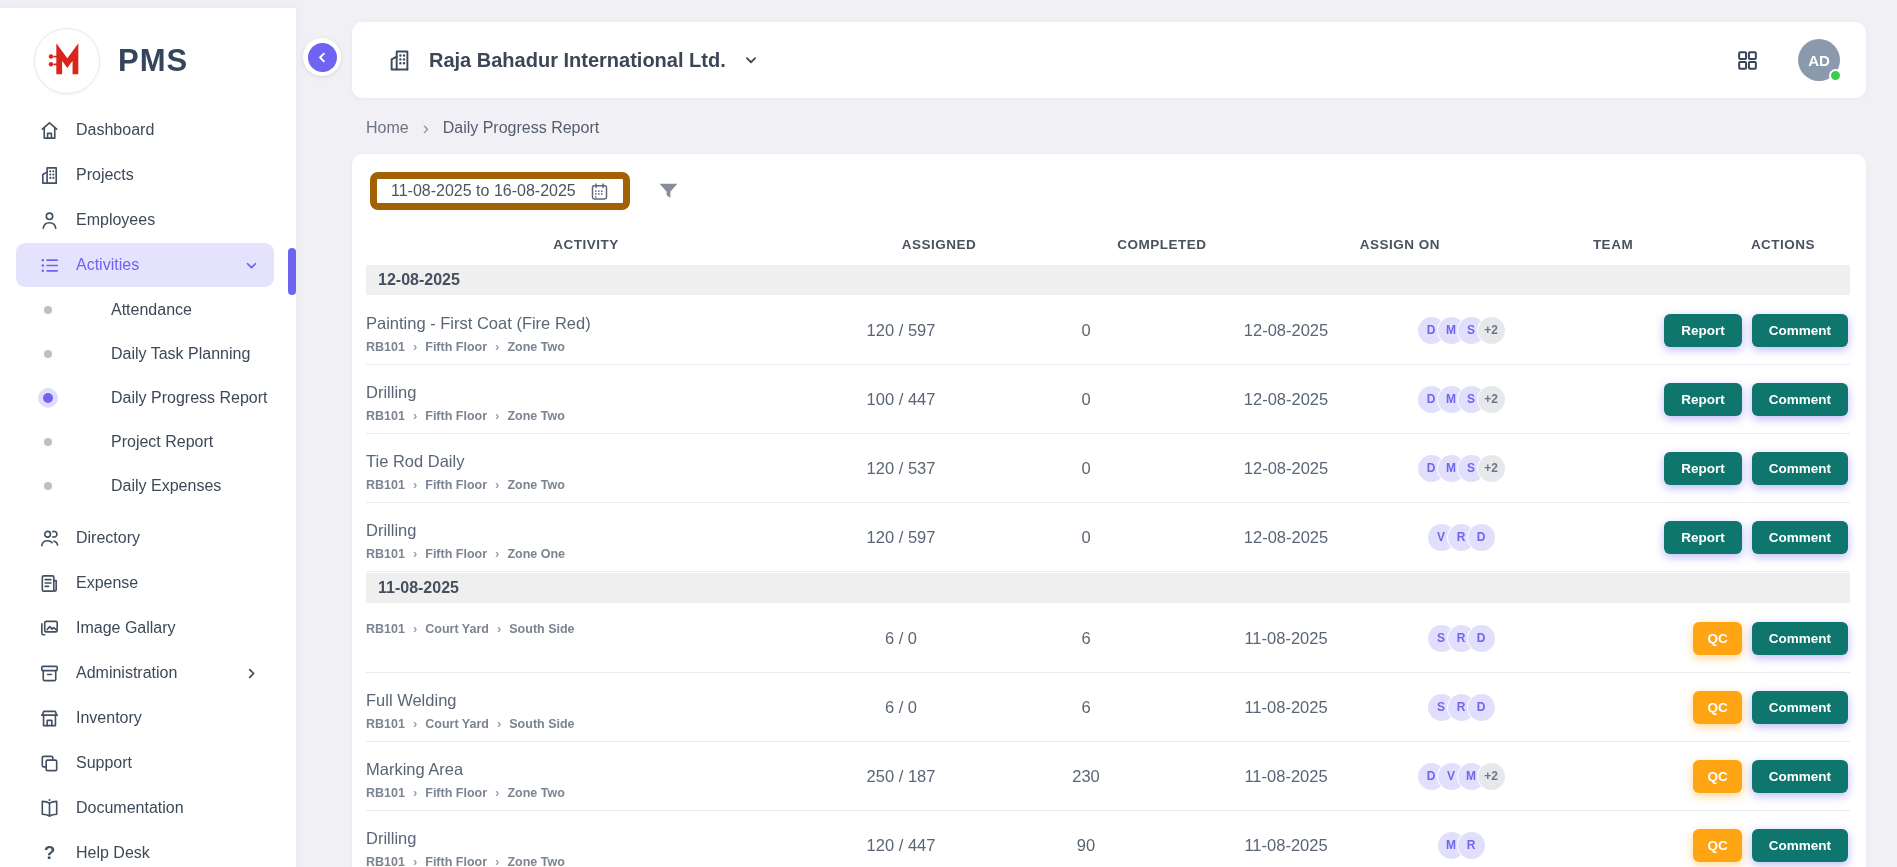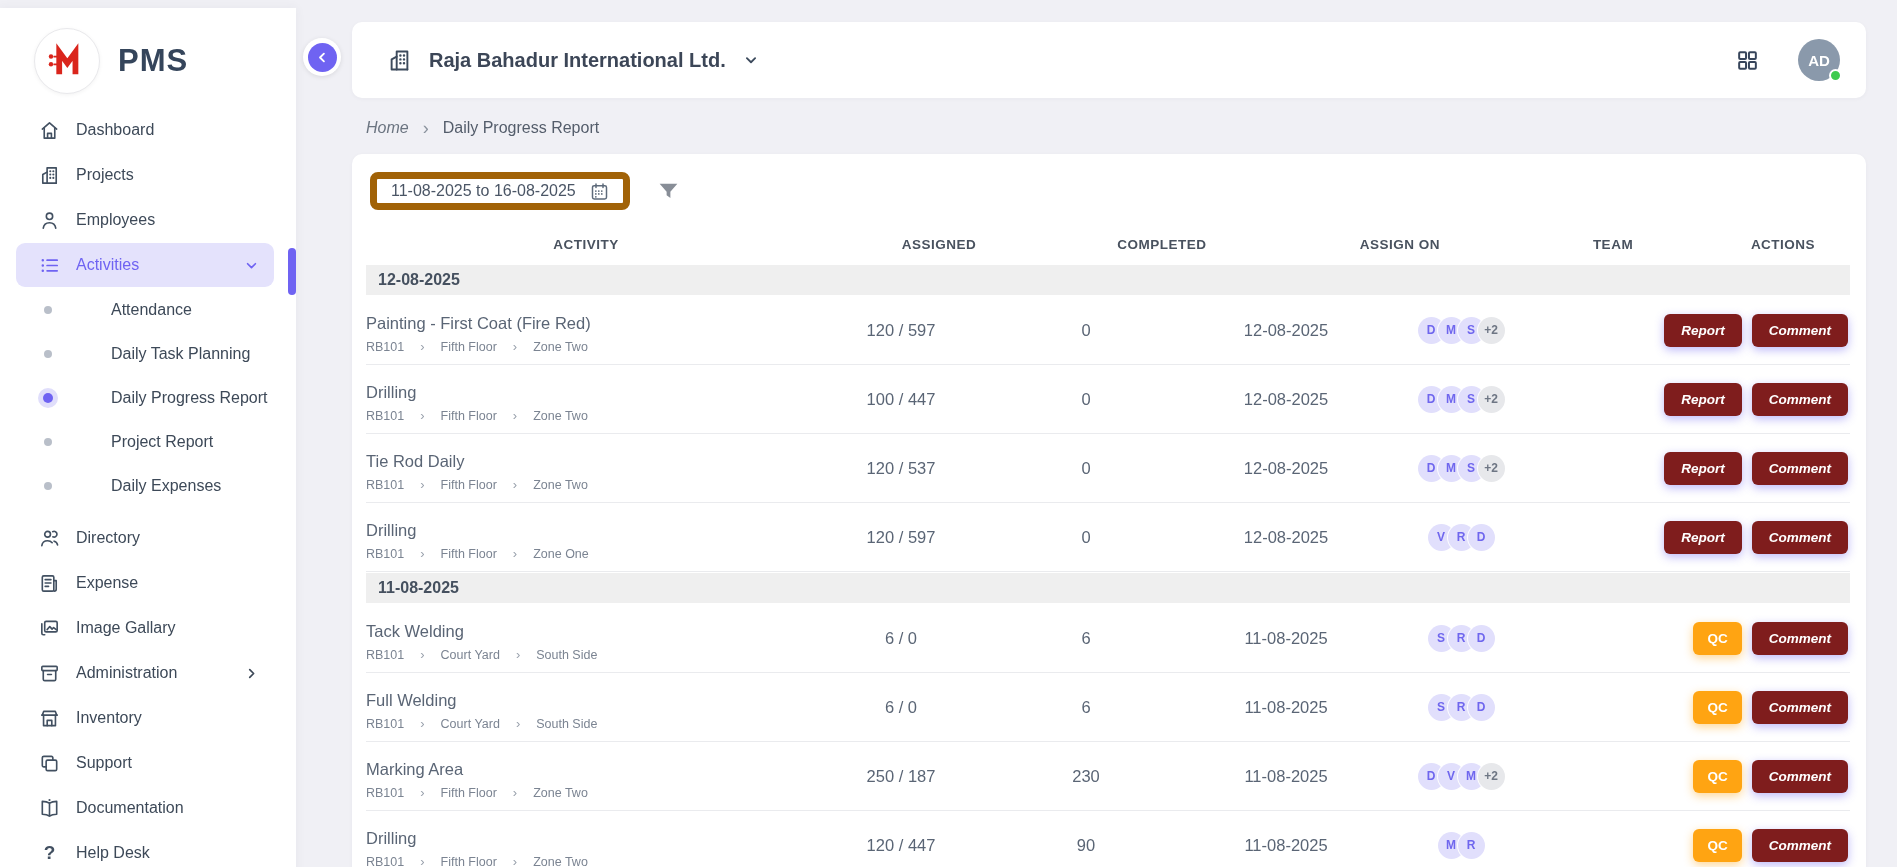--- a/index.html
+++ b/index.html
@@ -81,21 +81,21 @@
     position:relative; width:42px; height:42px; border-radius:50%;
     background:#8a99ab; color:#fff; font-size:15px; font-weight:700;
     display:flex; align-items:center; justify-content:center; cursor:pointer;
   }
   .status-dot {
     position:absolute; right:-2px; bottom:-1px; width:13px; height:13px;
     border-radius:50%; background:#3ecb4f; border:2px solid #fff;
   }
 
   .breadcrumb { margin:20px 0 16px 14px; height:20px; display:flex; align-items:center; gap:14px; font-size:16px; }
-  .bc-home { color:#6b7480; cursor:pointer;font-style:italic; }
+  .bc-home { color:#6b7480; cursor:pointer; }
   .bc-sep { color:#8a929d; font-size:18px; line-height:16px; }
   .bc-current { color:#545d6b; }
 
   .card {
     background:#fff; border-radius:10px; padding:12px 16px 0 14px;
     height:740px; box-shadow:0 1px 4px rgba(50,50,80,.04);
   }
   .filter-row { display:flex; align-items:center; gap:26px; margin:6px 0 0 4px; }
   .date-input {
     height:38px; border:7px solid #a16207; border-radius:8px;
@@ -113,37 +113,37 @@
     text-align:center; font-size:13.5px; font-weight:700; color:#49525f;
     letter-spacing:.5px; text-transform:uppercase;
   }
   .grp {
     background:#efefef; height:30px; display:flex; align-items:center;
     padding-left:12px; font-size:16px; font-weight:700; color:#45505f; margin:1px 0;
   }
   .row { height:69px; border-bottom:1px solid #eaebee; }
   .cell.act { display:flex; flex-direction:column; justify-content:space-between; height:100%; padding:18px 0 10px 0; }
   .act-title { font-size:16.5px; color:#5a6575; }
-  .path { display:flex; align-items:center; gap:16px; font-size:12.5px; color:#7b8492; }
+  .path { display:flex; align-items:center; gap:8px; font-size:12.5px; color:#7b8492;font-weight:bold; }
   .path .psep { color:#99a1ac; font-size:13px; line-height:10px; }
   .num { text-align:center; font-size:16.5px; color:#5a6575; }
   .team { display:flex; justify-content:center; }
   .av {
     width:27px; height:27px; border-radius:50%; background:#e1dffc; color:#6f66ee;
     font-size:12px; font-weight:700; display:flex; align-items:center; justify-content:center;
     margin-left:-7px; box-shadow:0 0 0 1px rgba(255,255,255,.9);
   }
   .av:first-child { margin-left:0; }
   .av.more { background:#e7e8eb; color:#6e7684; font-weight:600; }
   .actions { display:flex; justify-content:flex-end; gap:10px; padding-right:2px; }
   .btn {
     border:none; border-radius:6px; color:#fff; font-weight:700; font-size:13.5px;
     padding:9px 17px; cursor:pointer; font-family:inherit;
   }
-  .btn.report, .btn.comment { background:#7f1d1d; box-shadow:0 3px 10px rgba(111,99,242,.45);font-style:italic; }
+  .btn.report, .btn.comment { background:#0f766e; box-shadow:0 3px 10px rgba(111,99,242,.45); }
   .btn.qc { background:#ffa412; box-shadow:0 3px 10px rgba(255,164,18,.45); padding:9px 14px; }
 </style>
 </head>
 <body>
 
 <aside class="sidebar">
   <div class="logo-row">
     <span class="logo-circle">
       <svg width="40" height="36" viewBox="0 0 36 32" fill="none">
         <circle cx="3.6" cy="12" r="2" fill="#da251c"></circle>
@@ -496,21 +496,20 @@
         <span class="cell actions">
           <button class="btn report">Report</button>
           <button class="btn comment">Comment</button>
         </span>
       </div>
 
       <div class="grp">11-08-2025</div>
 
       <div class="row">
         <div class="cell act">
-          <span class="act-title">Tack Welding</span>
           <span class="path">
               <span class="pitem">RB101</span>
               <span class="psep">›</span>
               <span class="pitem">Court Yard</span>
               <span class="psep">›</span>
               <span class="pitem">South Side</span>
             </span>
         </div>
         <span class="cell num">6 / 0</span>
         <span class="cell num">6</span>

